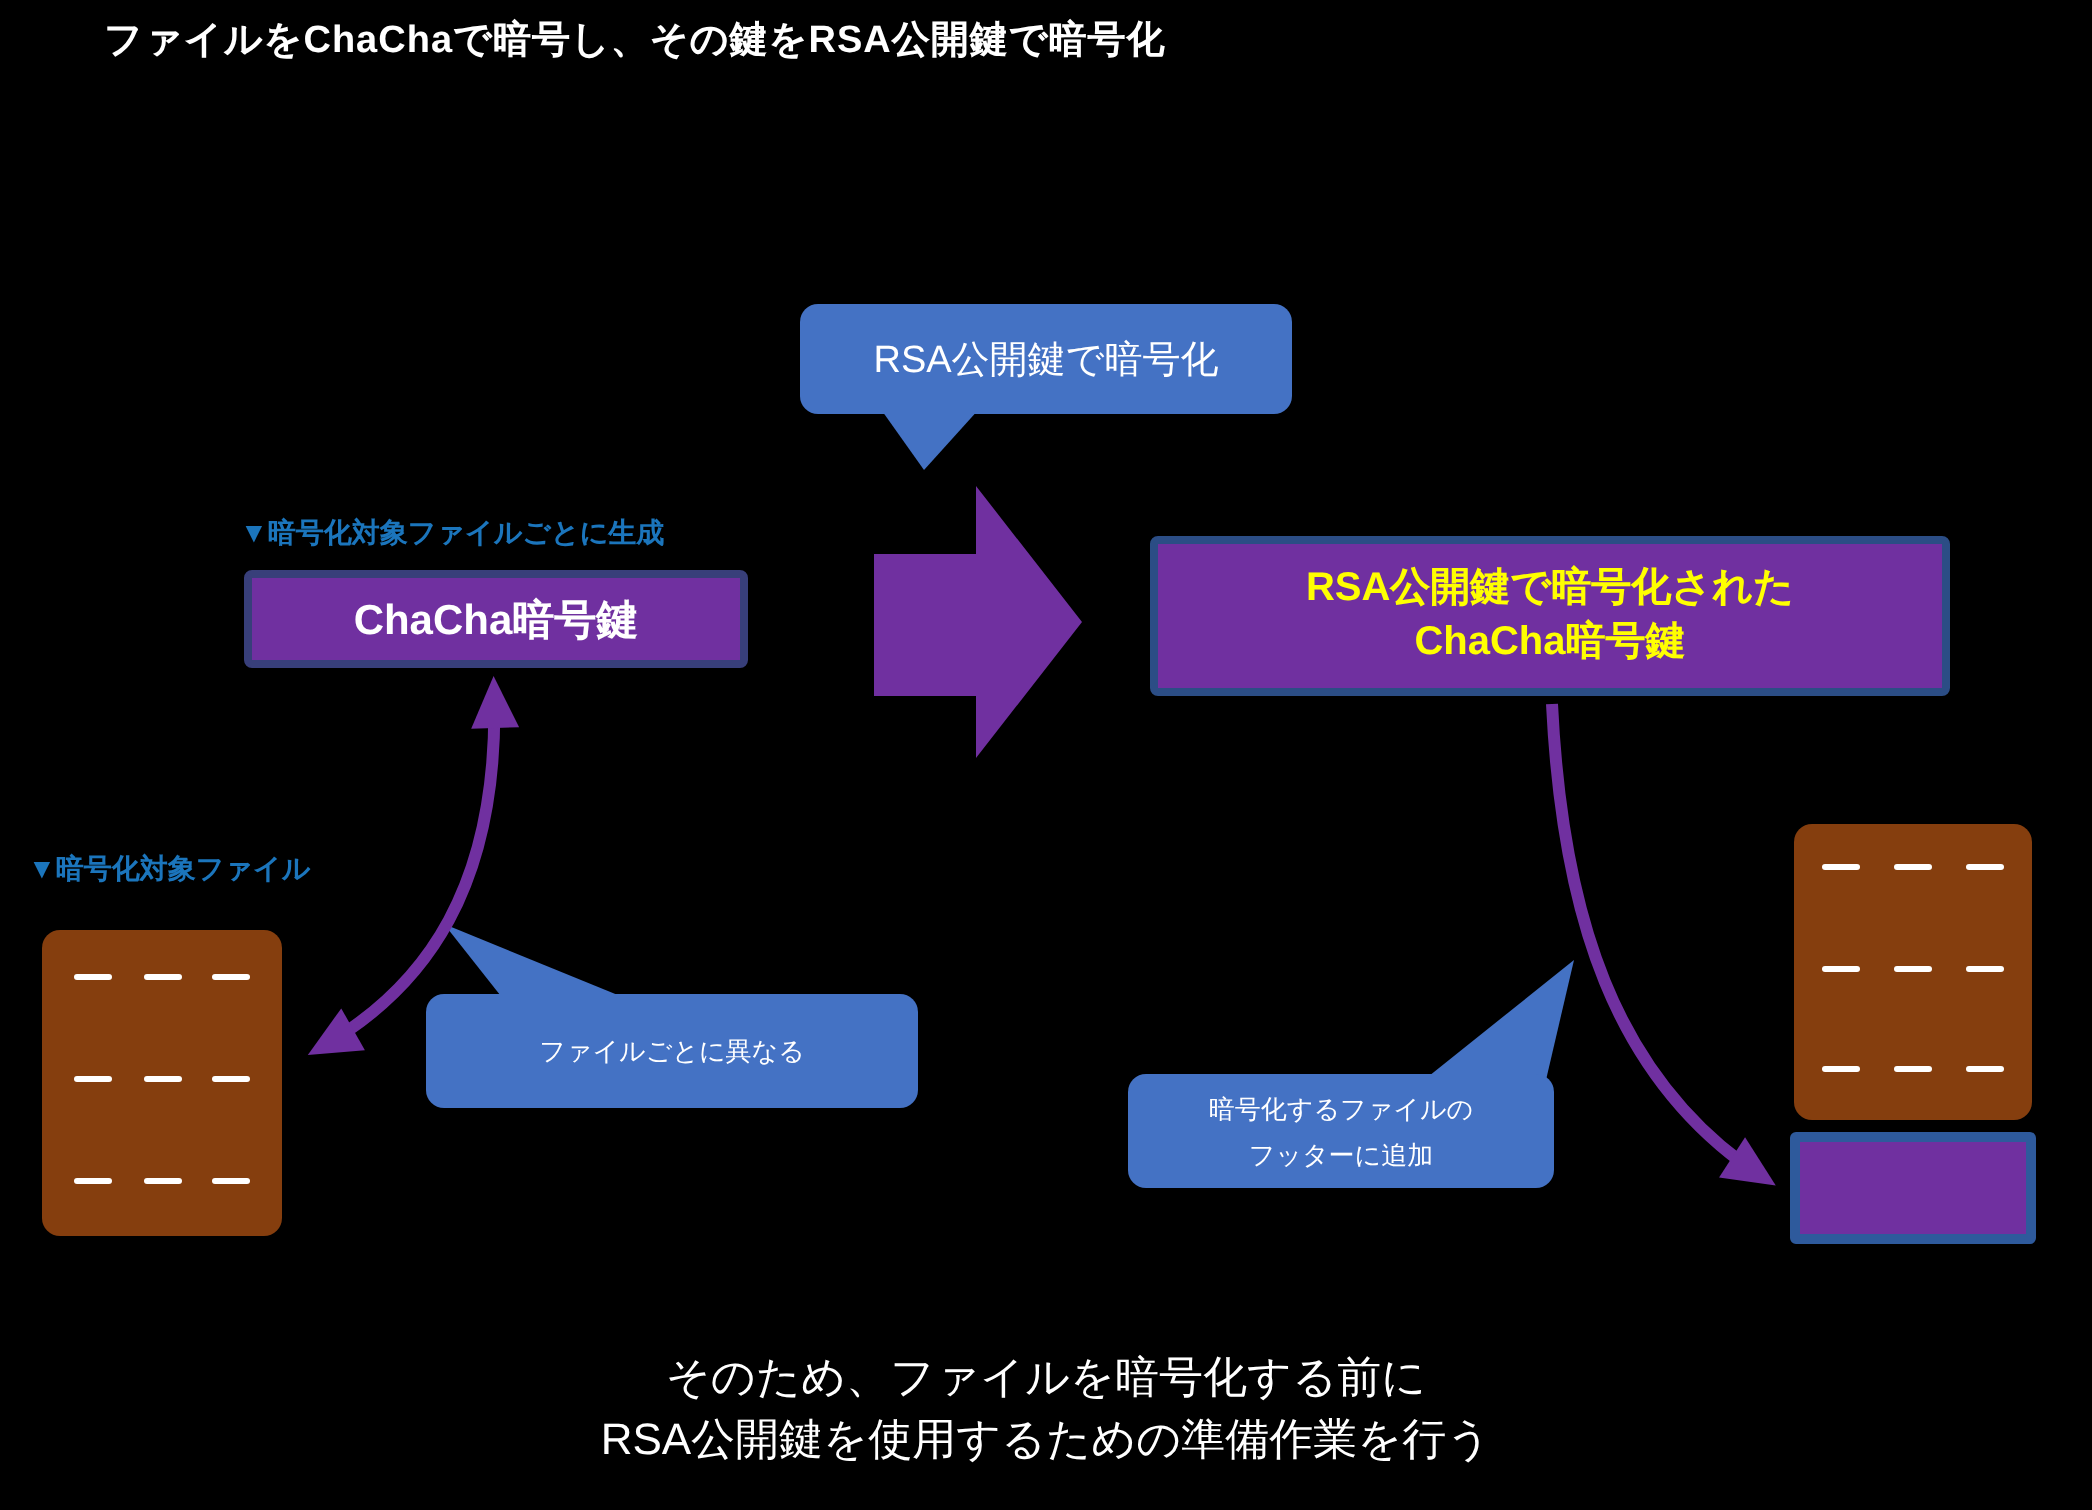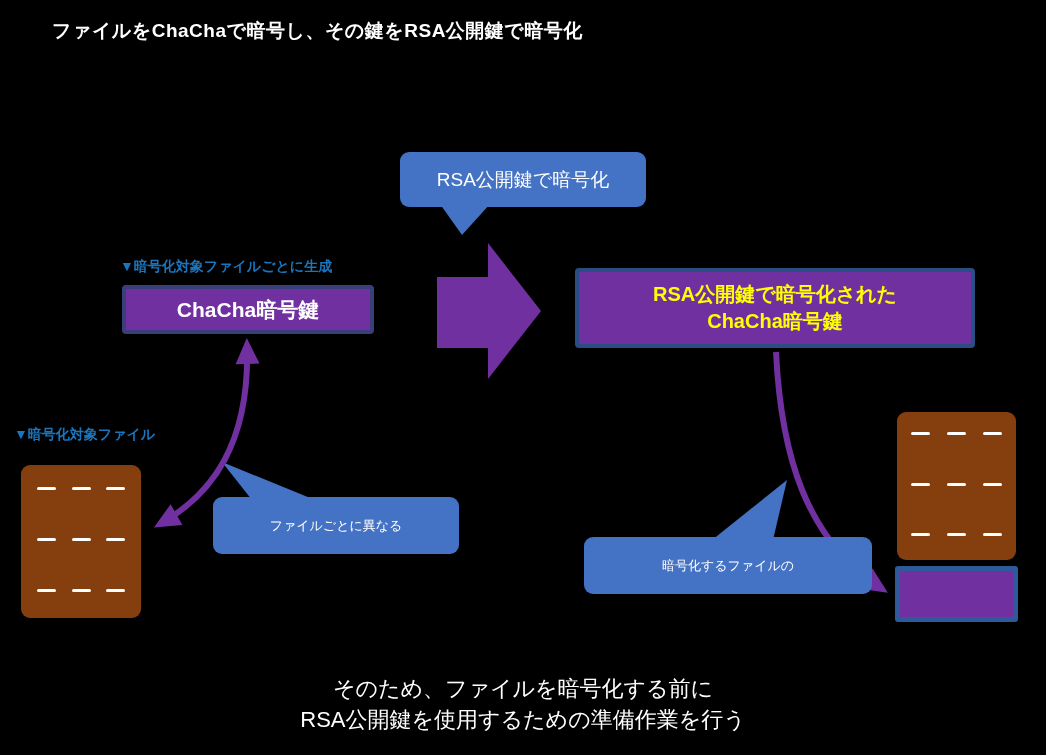--- a/index.html
+++ b/index.html
@@ -26,21 +26,20 @@
   }
   .abs { position: absolute; }
   .slide-title {
     left: 52px; top: 7px;
     color: var(--white);
     font-size: 19px;
     font-weight: bold;
     letter-spacing: 0.5px;
     white-space: nowrap;
     z-index: 2;
-    margin-top: 11px;
   }
   svg.shapes-layer {
     left: 0; top: 0;
     width: 1046px; height: 755px;
     z-index: 1;
   }
   .callout {
     background: var(--callout-blue);
     border-radius: 9px;
     color: var(--white);
@@ -51,21 +50,21 @@
     flex-direction: column;
     justify-content: center;
   }
   .callout-rsa {
     left: 400px; top: 152px;
     width: 246px; height: 55px;
     font-size: 19px;
   }
   .callout-small { font-size: 13px; line-height: 23px; }
   .callout-unique-key { left: 213px; top: 497px; width: 246px; height: 57px; }
-  .callout-footer-append { left: 584px; top: 537px; width: 288px; height: 57px; }
+  .callout-footer-append { left: 564px; top: 537px; width: 213px; height: 57px; }
   .side-label {
     color: var(--label-blue);
     font-size: 14px;
     font-weight: bold;
     white-space: nowrap;
     z-index: 2;
   }
   .label-generated { left: 120px; top: 258px; }
   .label-target-file { left: 14px; top: 426px; }
   .key-box {
@@ -191,20 +190,21 @@
       <span class="dash"></span>
     </div>
   </div>
 
   <div class="abs callout callout-small callout-unique-key">
     <span>ファイルごとに異なる</span>
   </div>
 
   <div class="abs callout callout-small callout-footer-append">
     <span>暗号化するファイルの</span>
+    <span>フッターに追加</span>
   </div>
 
   <div class="abs file-box file-right">
     <div class="dash-row">
       <span class="dash"></span>
       <span class="dash"></span>
       <span class="dash"></span>
     </div>
     <div class="dash-row">
       <span class="dash"></span>

